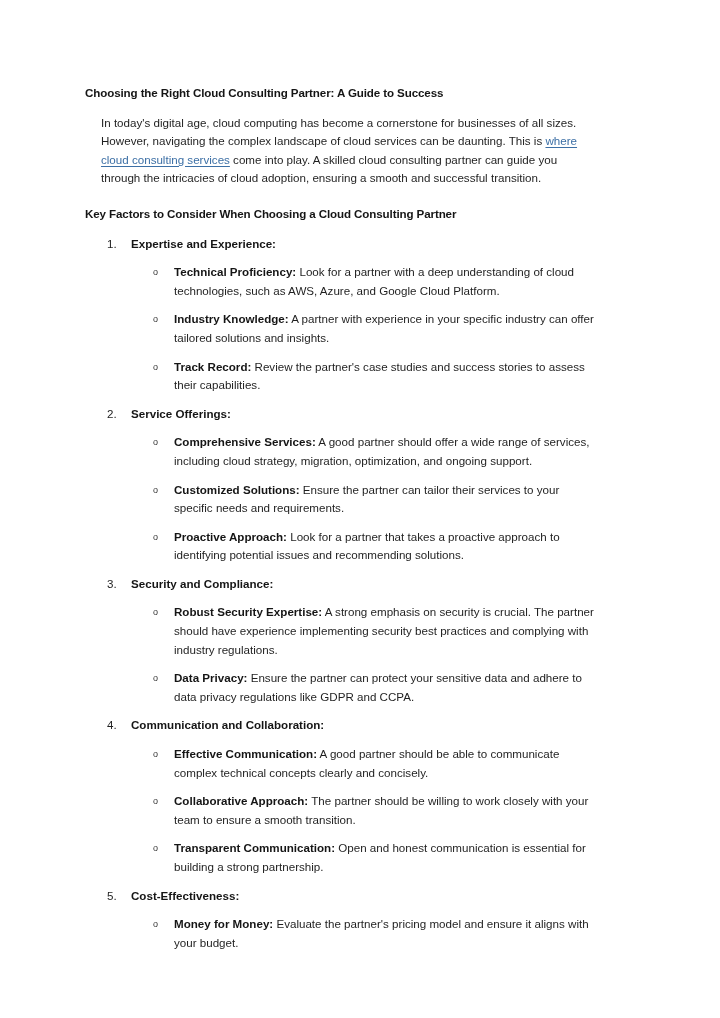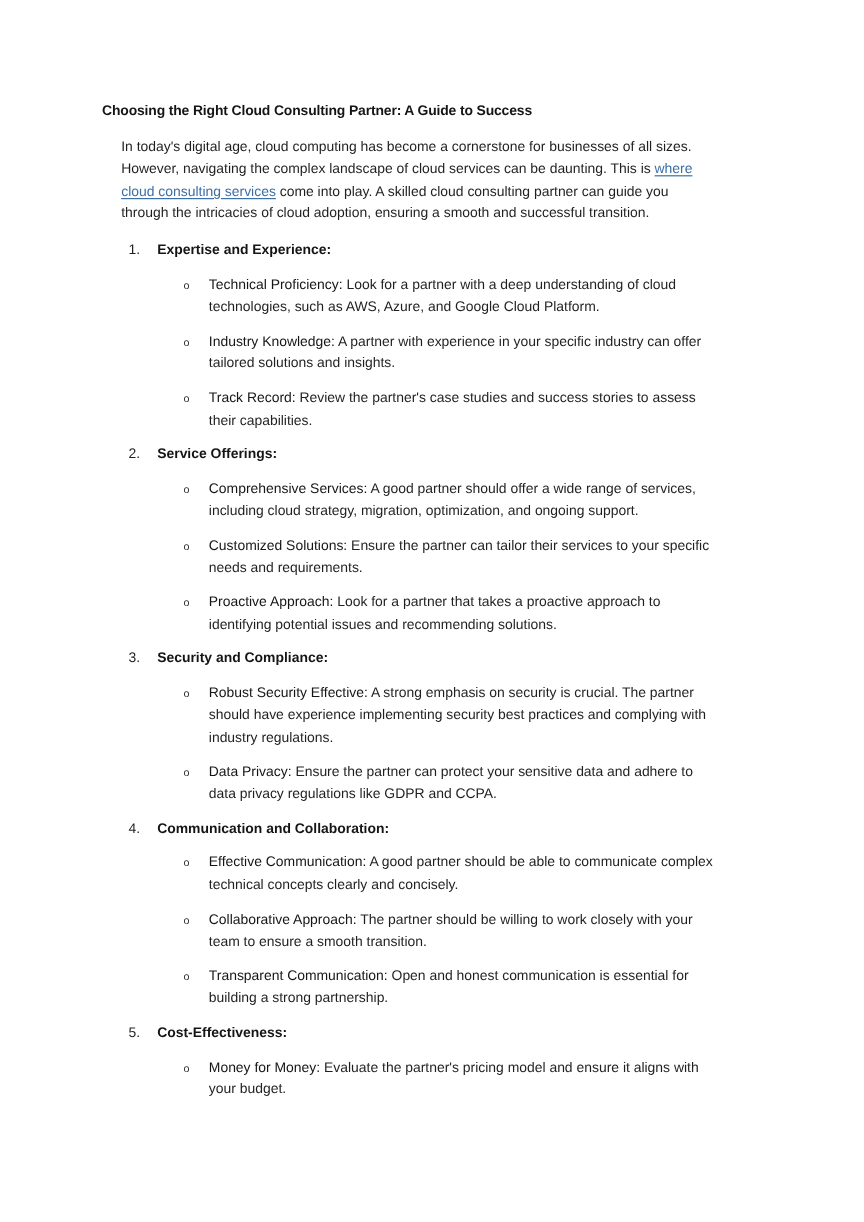--- a/index.html
+++ b/index.html
@@ -98,38 +98,39 @@
   }
   .sub-marker {
     position: absolute;
     left: 68px;
     top: 0;
     font-size: 9px;
     line-height: 18.6px;
     color: #333333;
   }
   .sub-term {
-    font-weight: normal;
+    font-weight: bold;
     color: #151515;
   }
   .sub-text {
     font-weight: normal;
     text-align: right;
   }
 </style>
 </head>
 <body>
 
 <div class="page">
   <div class="doc-body">
 
     <h1 class="heading">Choosing the Right Cloud Consulting Partner: A Guide to Success</h1>
 
     <p class="para intro"><span>In today's digital age, cloud computing has become a cornerstone for businesses of all sizes. However, navigating the complex landscape of cloud services can be daunting. This is </span><a class="doclink" href="#" style="color: rgb(60, 111, 165);">where cloud consulting services</a><span> come into play. A skilled cloud consulting partner can guide you through the intricacies of cloud adoption, ensuring a smooth and successful transition.</span></p>
 
+    <h2 class="heading">Key Factors to Consider When Choosing a Cloud Consulting Partner</h2>
 
 
     <ol class="factors">
 
       <li class="factor">
         <div class="factor-head">
           <span class="factor-num">1.</span><span>Expertise and Experience:</span>
         </div>
         <ul class="subs">
           <li class="sub">
@@ -160,21 +161,21 @@
           </li>
         </ul>
       </li>
 
       <li class="factor">
         <div class="factor-head">
           <span class="factor-num">3.</span><span>Security and Compliance:</span>
         </div>
         <ul class="subs">
           <li class="sub">
-            <span class="sub-marker">o</span><span class="sub-term">Robust Security Effective:</span><span class="sub-text"> A strong emphasis on security is crucial. The partner should have experience implementing security best practices and complying with industry regulations.</span>
+            <span class="sub-marker">o</span><span class="sub-term">Robust Security Expertise:</span><span class="sub-text"> A strong emphasis on security is crucial. The partner should have experience implementing security best practices and complying with industry regulations.</span>
           </li>
           <li class="sub">
             <span class="sub-marker">o</span><span class="sub-term">Data Privacy:</span><span class="sub-text"> Ensure the partner can protect your sensitive data and adhere to data privacy regulations like GDPR and CCPA.</span>
           </li>
         </ul>
       </li>
 
       <li class="factor">
         <div class="factor-head">
           <span class="factor-num">4.</span><span>Communication and Collaboration:</span>

